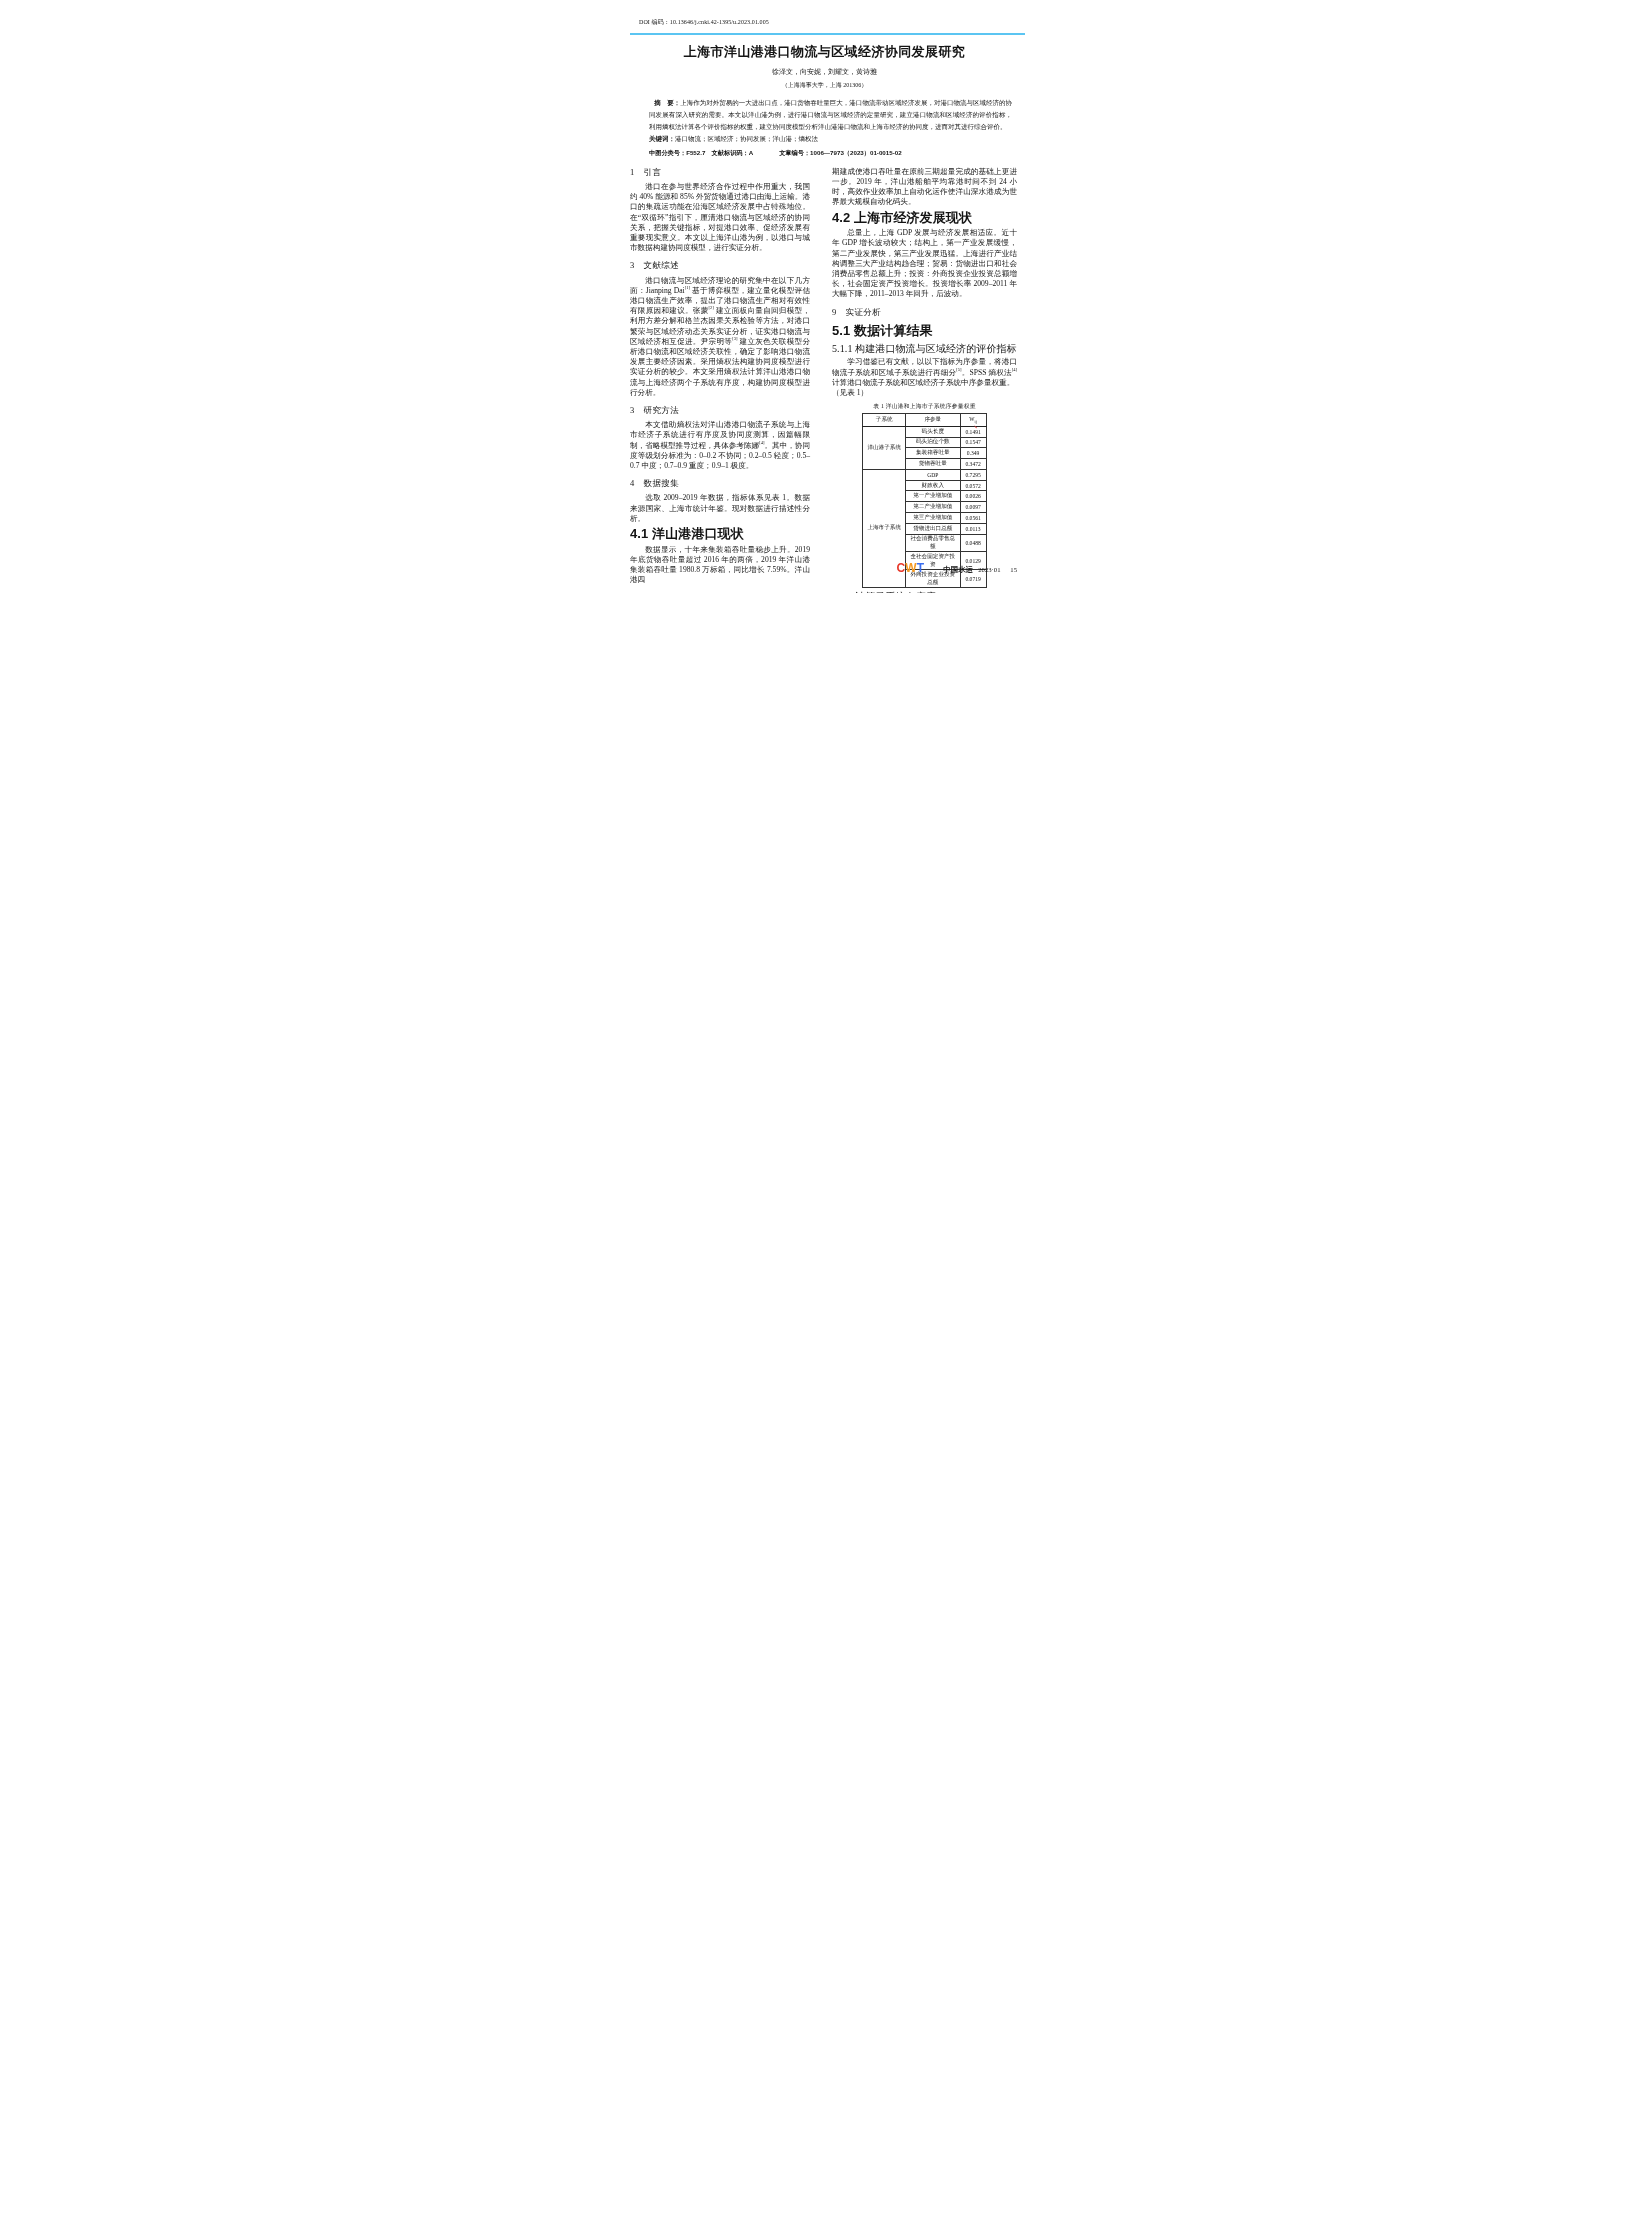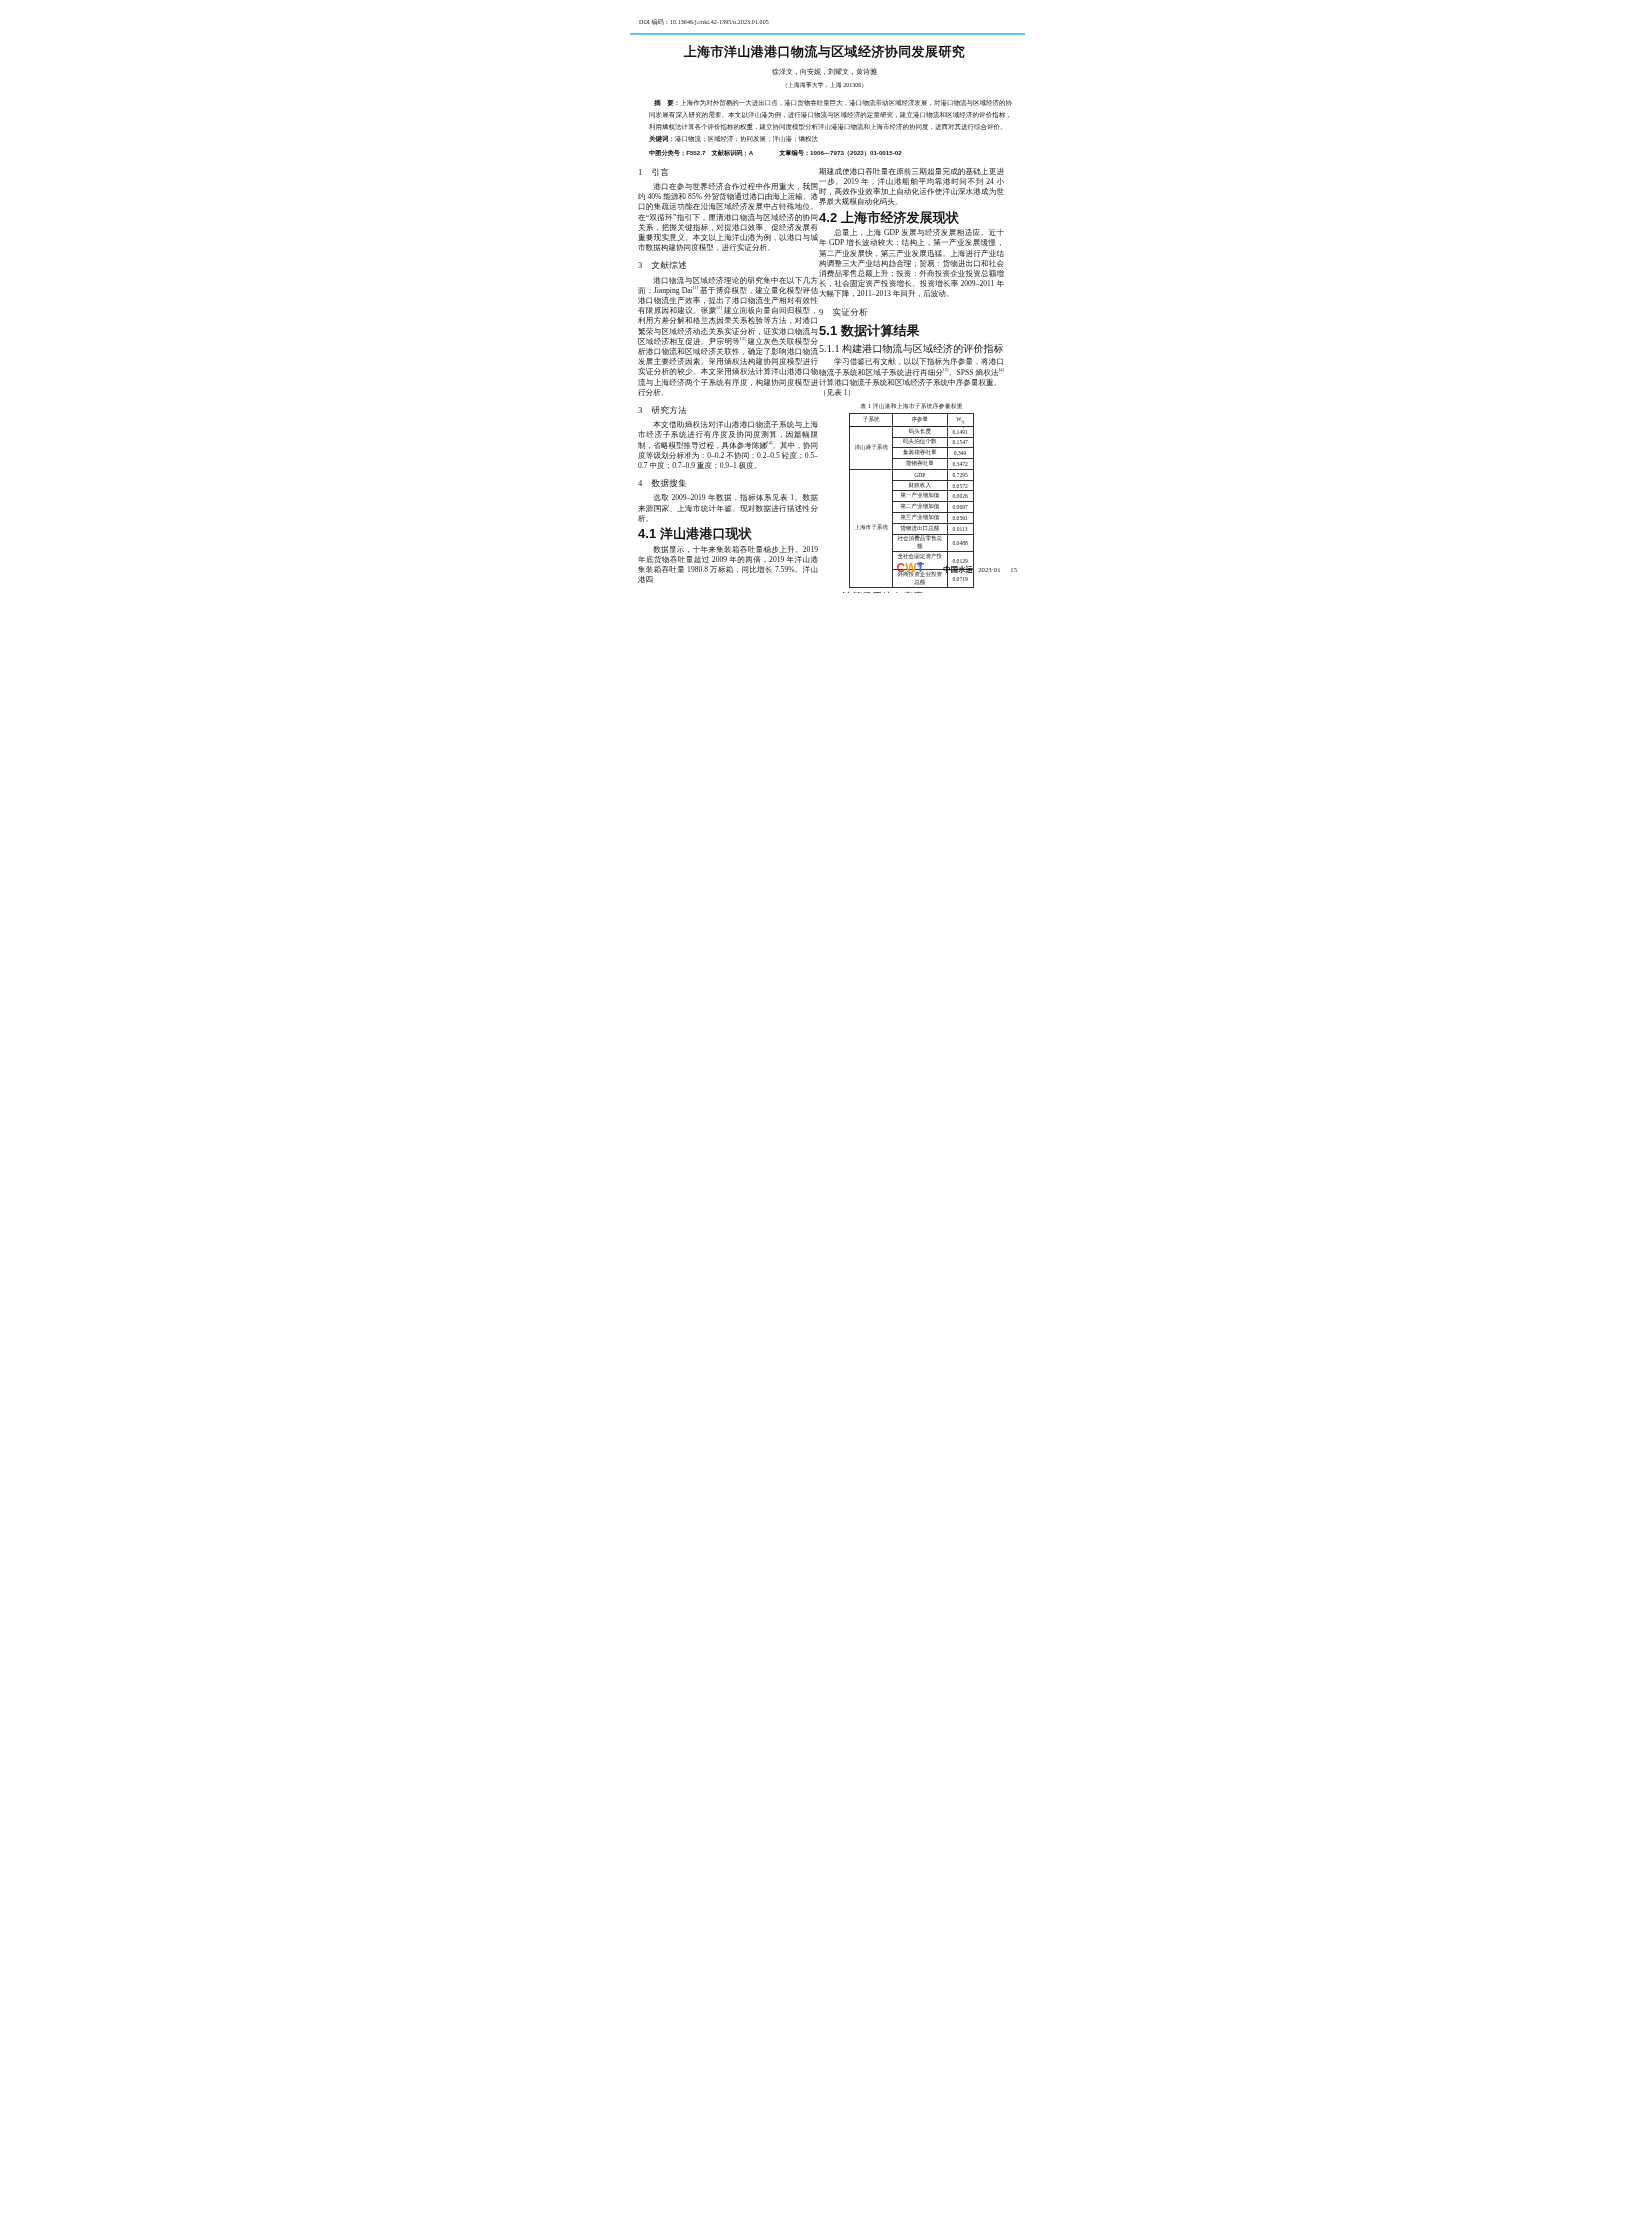--- a/index.html
+++ b/index.html
@@ -59,22 +59,23 @@
     font-size:6.2px;
     line-height:11.6px;
     font-family:"Liberation Sans","DejaVu Sans",sans-serif;
     font-weight:bold;
     white-space:pre;
   }
   .clc .sp1 { margin-left:6.2px; }
   .clc .sp2 { margin-left:26px; }
   .columns {
     display:flex;
-    margin:8px 26px 0 32px;
+    margin:8px 26px 0 24px;
     gap:1px;
+    justify-content:space-between;
   }
   .col { text-align:justify; }
   .col-left  { width:180px; }
   .col-right { width:185px; }
   p.body {
     margin:0;
     font-size:7.6px;
     line-height:10.2px;
     text-indent:2em;
   }
@@ -182,21 +183,21 @@
       <h2 class="sec">3　文献综述</h2>
       <p class="body">港口物流与区域经济理论的研究集中在以下几方面：Jianping Dai<sup>[1]</sup> 基于博弈模型，建立量化模型评估港口物流生产效率，提出了港口物流生产相对有效性有限原因和建议。张蒙<sup>[2]</sup> 建立面板向量自回归模型，利用方差分解和格兰杰因果关系检验等方法，对港口繁荣与区域经济动态关系实证分析，证实港口物流与区域经济相互促进。尹宗明等<sup>[3]</sup> 建立灰色关联模型分析港口物流和区域经济关联性，确定了影响港口物流发展主要经济因素。采用熵权法构建协同度模型进行实证分析的较少。本文采用熵权法计算洋山港港口物流与上海经济两个子系统有序度，构建协同度模型进行分析。</p>
 
       <h2 class="sec">3　研究方法</h2>
       <p class="body">本文借助熵权法对洋山港港口物流子系统与上海市经济子系统进行有序度及协同度测算，因篇幅限制，省略模型推导过程，具体参考陈娜<sup>[4]</sup>。其中，协同度等级划分标准为：0–0.2 不协同；0.2–0.5 轻度；0.5–0.7 中度；0.7–0.9 重度；0.9–1 极度。</p>
 
       <h2 class="sec">4　数据搜集</h2>
       <p class="body">选取 2009–2019 年数据，指标体系见表 1。数据来源国家、上海市统计年鉴。现对数据进行描述性分析。</p>
 
       <h3 class="sub">4.1 洋山港港口现状</h3>
-      <p class="body">数据显示，十年来集装箱吞吐量稳步上升。2019 年底货物吞吐量超过 2009 年的两倍，2019 年洋山港集装箱吞吐量 1980.8 万标箱，同比增长 7.59%。洋山港四</p>
+      <p class="body">数据显示，十年来集装箱吞吐量稳步上升。2019 年底货物吞吐量超过 2016 年的两倍，2019 年洋山港集装箱吞吐量 1980.8 万标箱，同比增长 7.59%。洋山港四</p>
     </div>
 
     <div class="col col-right">
       <p class="body noindent">期建成使港口吞吐量在原前三期超量完成的基础上更进一步。2019 年，洋山港船舶平均靠港时间不到 24 小时，高效作业效率加上自动化运作使洋山深水港成为世界最大规模自动化码头。</p>
 
       <h3 class="sub">4.2 上海市经济发展现状</h3>
       <p class="body">总量上，上海 GDP 发展与经济发展相适应。近十年 GDP 增长波动较大；结构上，第一产业发展缓慢，第二产业发展快，第三产业发展迅猛。上海进行产业结构调整三大产业结构趋合理；贸易：货物进出口和社会消费品零售总额上升；投资：外商投资企业投资总额增长，社会固定资产投资增长。投资增长率 2009–2011 年大幅下降，2011–2013 年回升，后波动。</p>
 
       <h2 class="sec">9　实证分析</h2>
       <h3 class="sub">5.1 数据计算结果</h3>

